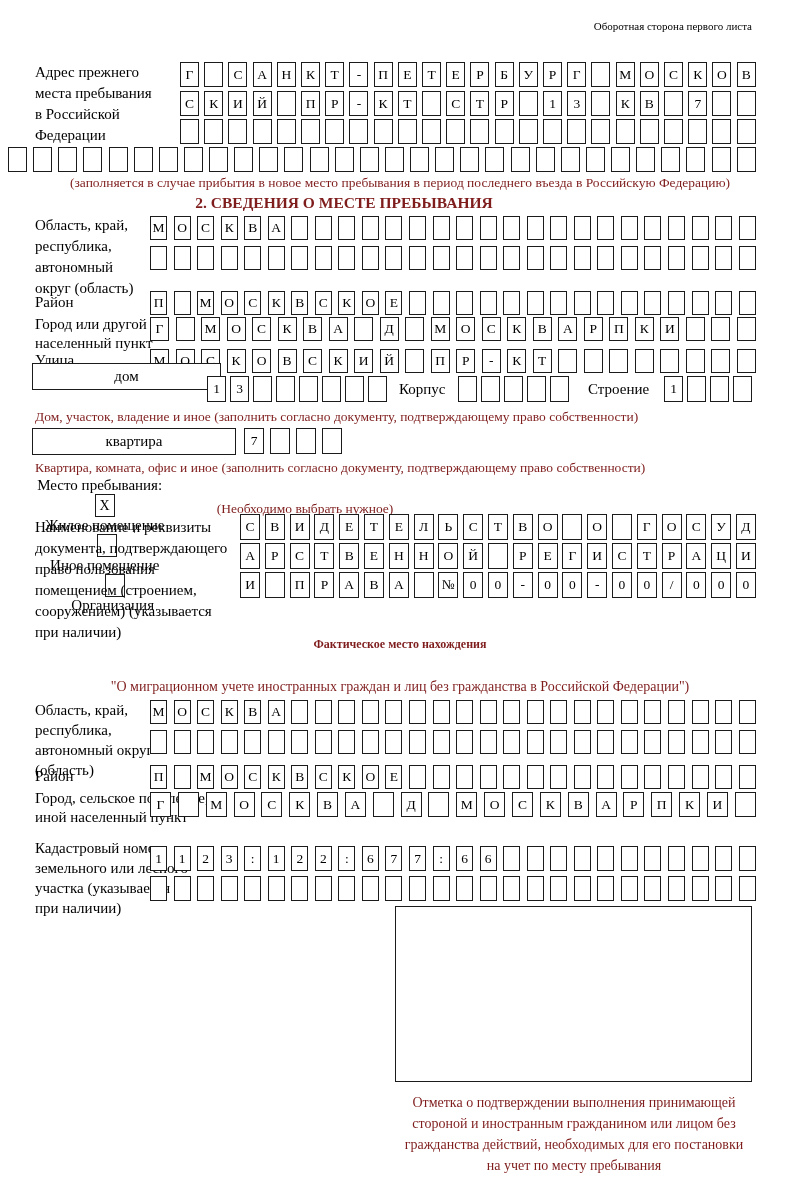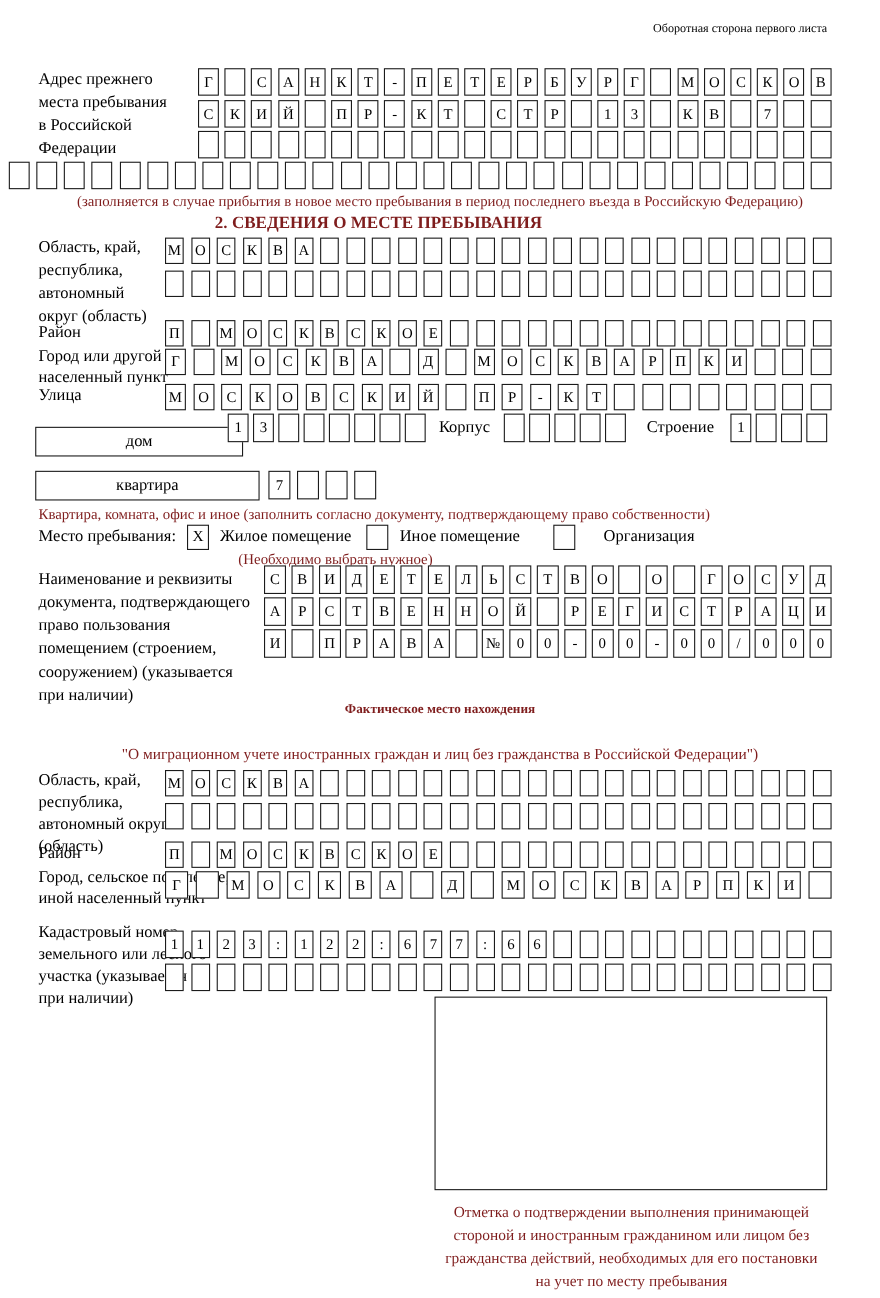--- a/index.html
+++ b/index.html
@@ -11,21 +11,21 @@
   .bold{font-weight:bold;}
   .cellrow{position:absolute;display:flex;justify-content:space-between;}
   .cellrow.gapped{justify-content:flex-start;gap:var(--gap,4px);}
   .cell{box-sizing:border-box;width:var(--cw,19px);height:var(--ch,24px);
         border:1.5px solid #1b1b1b;background:#fff;display:flex;align-items:center;
         justify-content:center;font-size:13.5px;font-family:"Liberation Serif",serif;}
   .widebox{position:absolute;box-sizing:border-box;border:1.5px solid #1b1b1b;
         display:flex;align-items:center;justify-content:center;font-size:15px;background:#fff;}
   .chk{box-sizing:border-box;width:20px;height:23px;border:1.5px solid #1b1b1b;
         display:inline-flex;align-items:center;justify-content:center;font-size:14px;background:#fff;}
-  .stayrow{position:absolute;display:flex;align-items:center;font-size:15px;}
+  .stayrow{position:absolute;display:flex;align-items:center;font-size:15px;flex-direction:column;}
   .bigbox{position:absolute;box-sizing:border-box;border:1.6px solid #1b1b1b;background:#fff;}
   .hdr-note{position:absolute;font-size:11px;}
 </style>
 </head>
 <body>
 
 <div class="page">
 
   <div class="hdr-note" style="top:20px;right:48px;">Оборотная сторона первого листа</div>
 
@@ -288,21 +288,21 @@
       <span class="cell"></span>
       <span class="cell"></span>
       <span class="cell"></span>
       <span class="cell"></span>
       <span class="cell"></span>
       <span class="cell"></span>
       <span class="cell"></span>
       <span class="cell"></span>
     </div>
 
-  <div class="widebox" style="left:32px;top:388px;width:189px;height:27px;">дом</div>
+  <div class="widebox" style="left:32px;top:363px;width:189px;height:27px;">дом</div>
   <div class="cellrow gapped" style="left:207px;top:376px;--cw:19px;--ch:26px;--gap:4px;">
       <span class="cell">1</span>
       <span class="cell">3</span>
       <span class="cell"></span>
       <span class="cell"></span>
       <span class="cell"></span>
       <span class="cell"></span>
       <span class="cell"></span>
       <span class="cell"></span>
     </div>
@@ -314,20 +314,21 @@
       <span class="cell"></span>
       <span class="cell"></span>
     </div>
   <div class="lbl" style="left:588px;top:379px;">Строение</div>
   <div class="cellrow gapped" style="left:664px;top:376px;--cw:19px;--ch:26px;--gap:4px;">
       <span class="cell">1</span>
       <span class="cell"></span>
       <span class="cell"></span>
       <span class="cell"></span>
     </div>
+  <div class="caption" style="left:35px;top:409px;width:740px;">Дом, участок, владение и иное (заполнить согласно документу, подтверждающему право собственности)</div>
 
   <div class="widebox" style="left:32px;top:428px;width:204px;height:27px;">квартира</div>
   <div class="cellrow gapped" style="left:244px;top:428px;--cw:20px;--ch:26px;--gap:6px;">
       <span class="cell">7</span>
       <span class="cell"></span>
       <span class="cell"></span>
       <span class="cell"></span>
     </div>
   <div class="caption" style="left:35px;top:460px;width:740px;">Квартира, комната, офис и иное (заполнить согласно документу, подтверждающему право собственности)</div>
 

